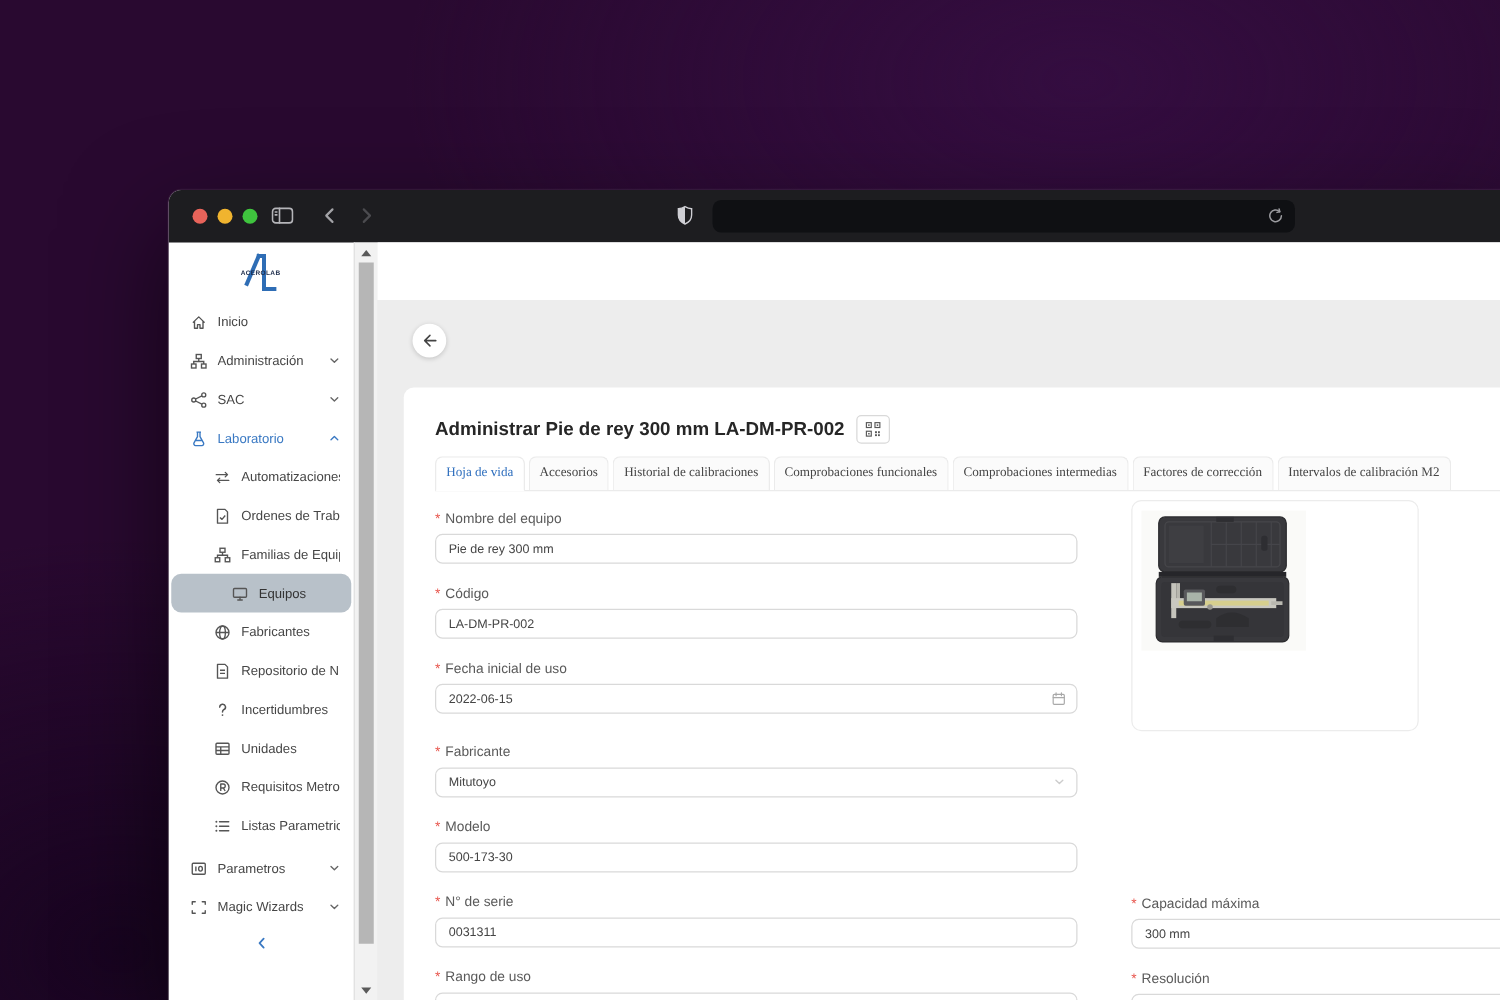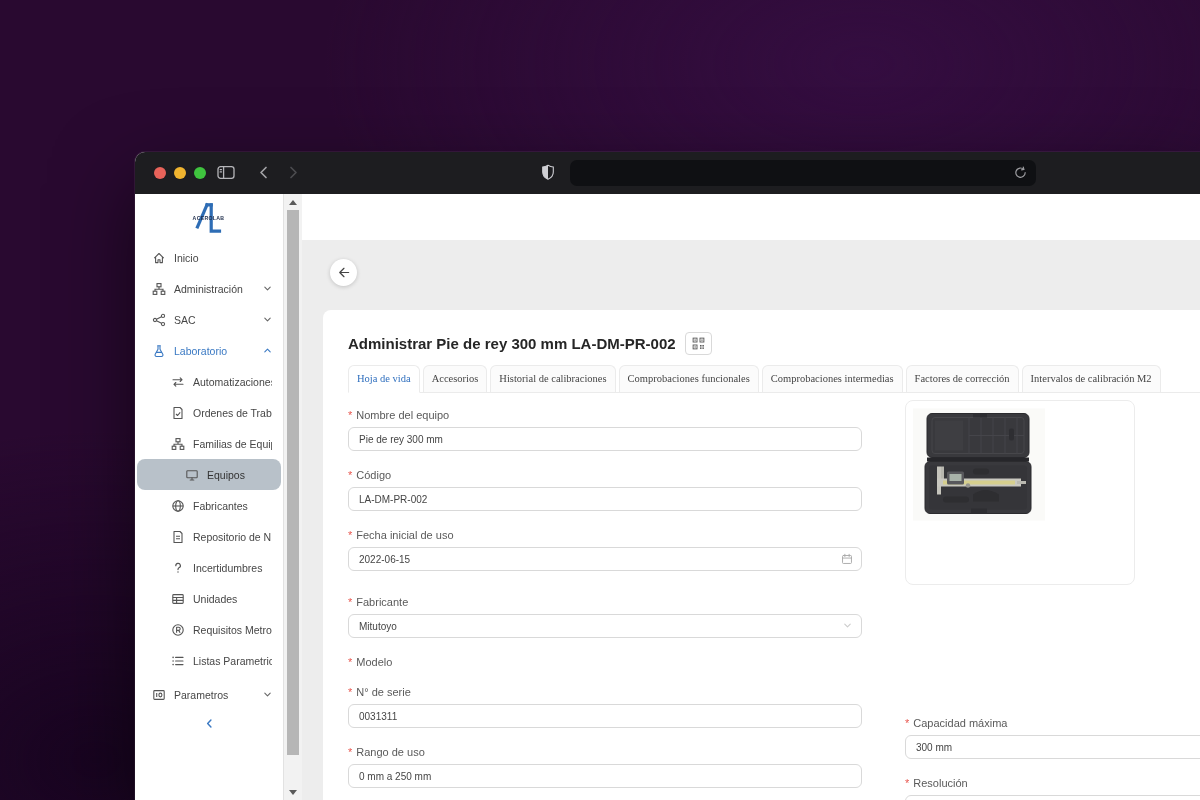--- a/index.html
+++ b/index.html
@@ -315,20 +315,33 @@
               </svg>
             </span>
           <span class="nlabel">Parametros</span>
           <span class="chev">
               <svg width="9" height="9" viewBox="0 0 10 10" fill="none" stroke="currentColor" stroke-width="1.2" stroke-linecap="round" stroke-linejoin="round">
                 <path d="M2 3.5 L5 6.5 L8 3.5"></path>
               </svg>
             </span>
         </div>
 
+        <div class="nav-item">
+          <span class="nicon">
+              <svg width="14" height="14" viewBox="0 0 14 14" fill="none" stroke="currentColor" stroke-width="1.1" stroke-linecap="round" stroke-linejoin="round">
+                <path d="M1.8 4.4 V2.4 H4.2 M9.8 2.4 H12.2 V4.4 M12.2 9.6 V11.6 H9.8 M4.2 11.6 H1.8 V9.6"></path>
+              </svg>
+            </span>
+          <span class="nlabel">Magic Wizards</span>
+          <span class="chev">
+              <svg width="9" height="9" viewBox="0 0 10 10" fill="none" stroke="currentColor" stroke-width="1.2" stroke-linecap="round" stroke-linejoin="round">
+                <path d="M2 3.5 L5 6.5 L8 3.5"></path>
+              </svg>
+            </span>
+        </div>
 
         <div class="collapse-row">
           <span>
               <svg width="11" height="11" viewBox="0 0 10 10" fill="none" stroke="currentColor" stroke-width="1.3" stroke-linecap="round" stroke-linejoin="round">
                 <path d="M6.3 1.8 L3.3 5 L6.3 8.2"></path>
               </svg>
             </span>
         </div>
       </div>
     </div>
@@ -436,20 +449,21 @@
                     </svg>
                   </span>
               </div>
             </div>
 
             <div class="fg">
               <div class="flabel">
                   <span class="req">*</span>
                   <span>Modelo</span>
                 </div>
+              <div class="finput"><input value="500-173-30" style=""></div>
             </div>
 
             <div class="fg">
               <div class="flabel">
                   <span class="req">*</span>
                   <span>N° de serie</span>
                 </div>
               <div class="finput"><input value="0031311" style=""></div>
             </div>
 

